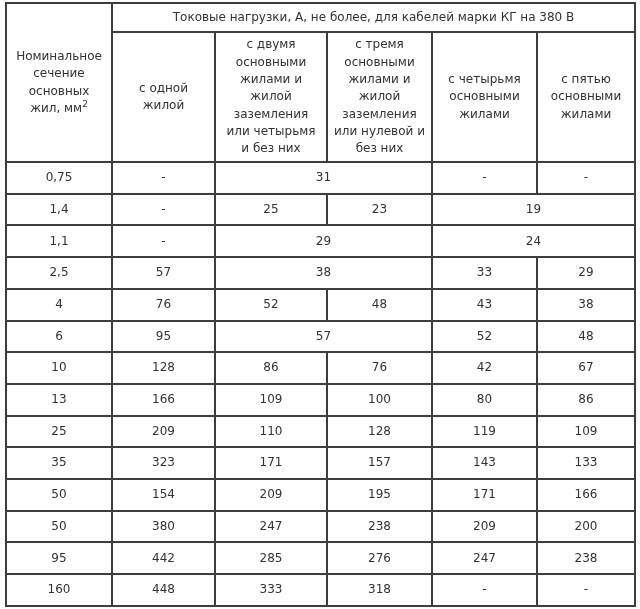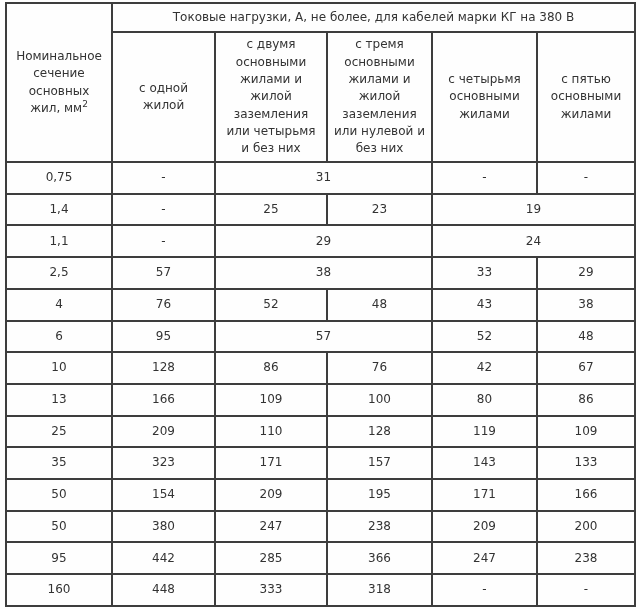--- a/index.html
+++ b/index.html
@@ -156,21 +156,21 @@
           <td>380</td>
           <td>247</td>
           <td>238</td>
           <td>209</td>
           <td>200</td>
         </tr>
         <tr class="data-row">
           <td>95</td>
           <td>442</td>
           <td>285</td>
-          <td>366</td>
+          <td>276</td>
           <td>247</td>
           <td>238</td>
         </tr>
         <tr class="data-row">
           <td>160</td>
           <td>448</td>
           <td>333</td>
           <td>318</td>
           <td>-</td>
           <td>-</td>

